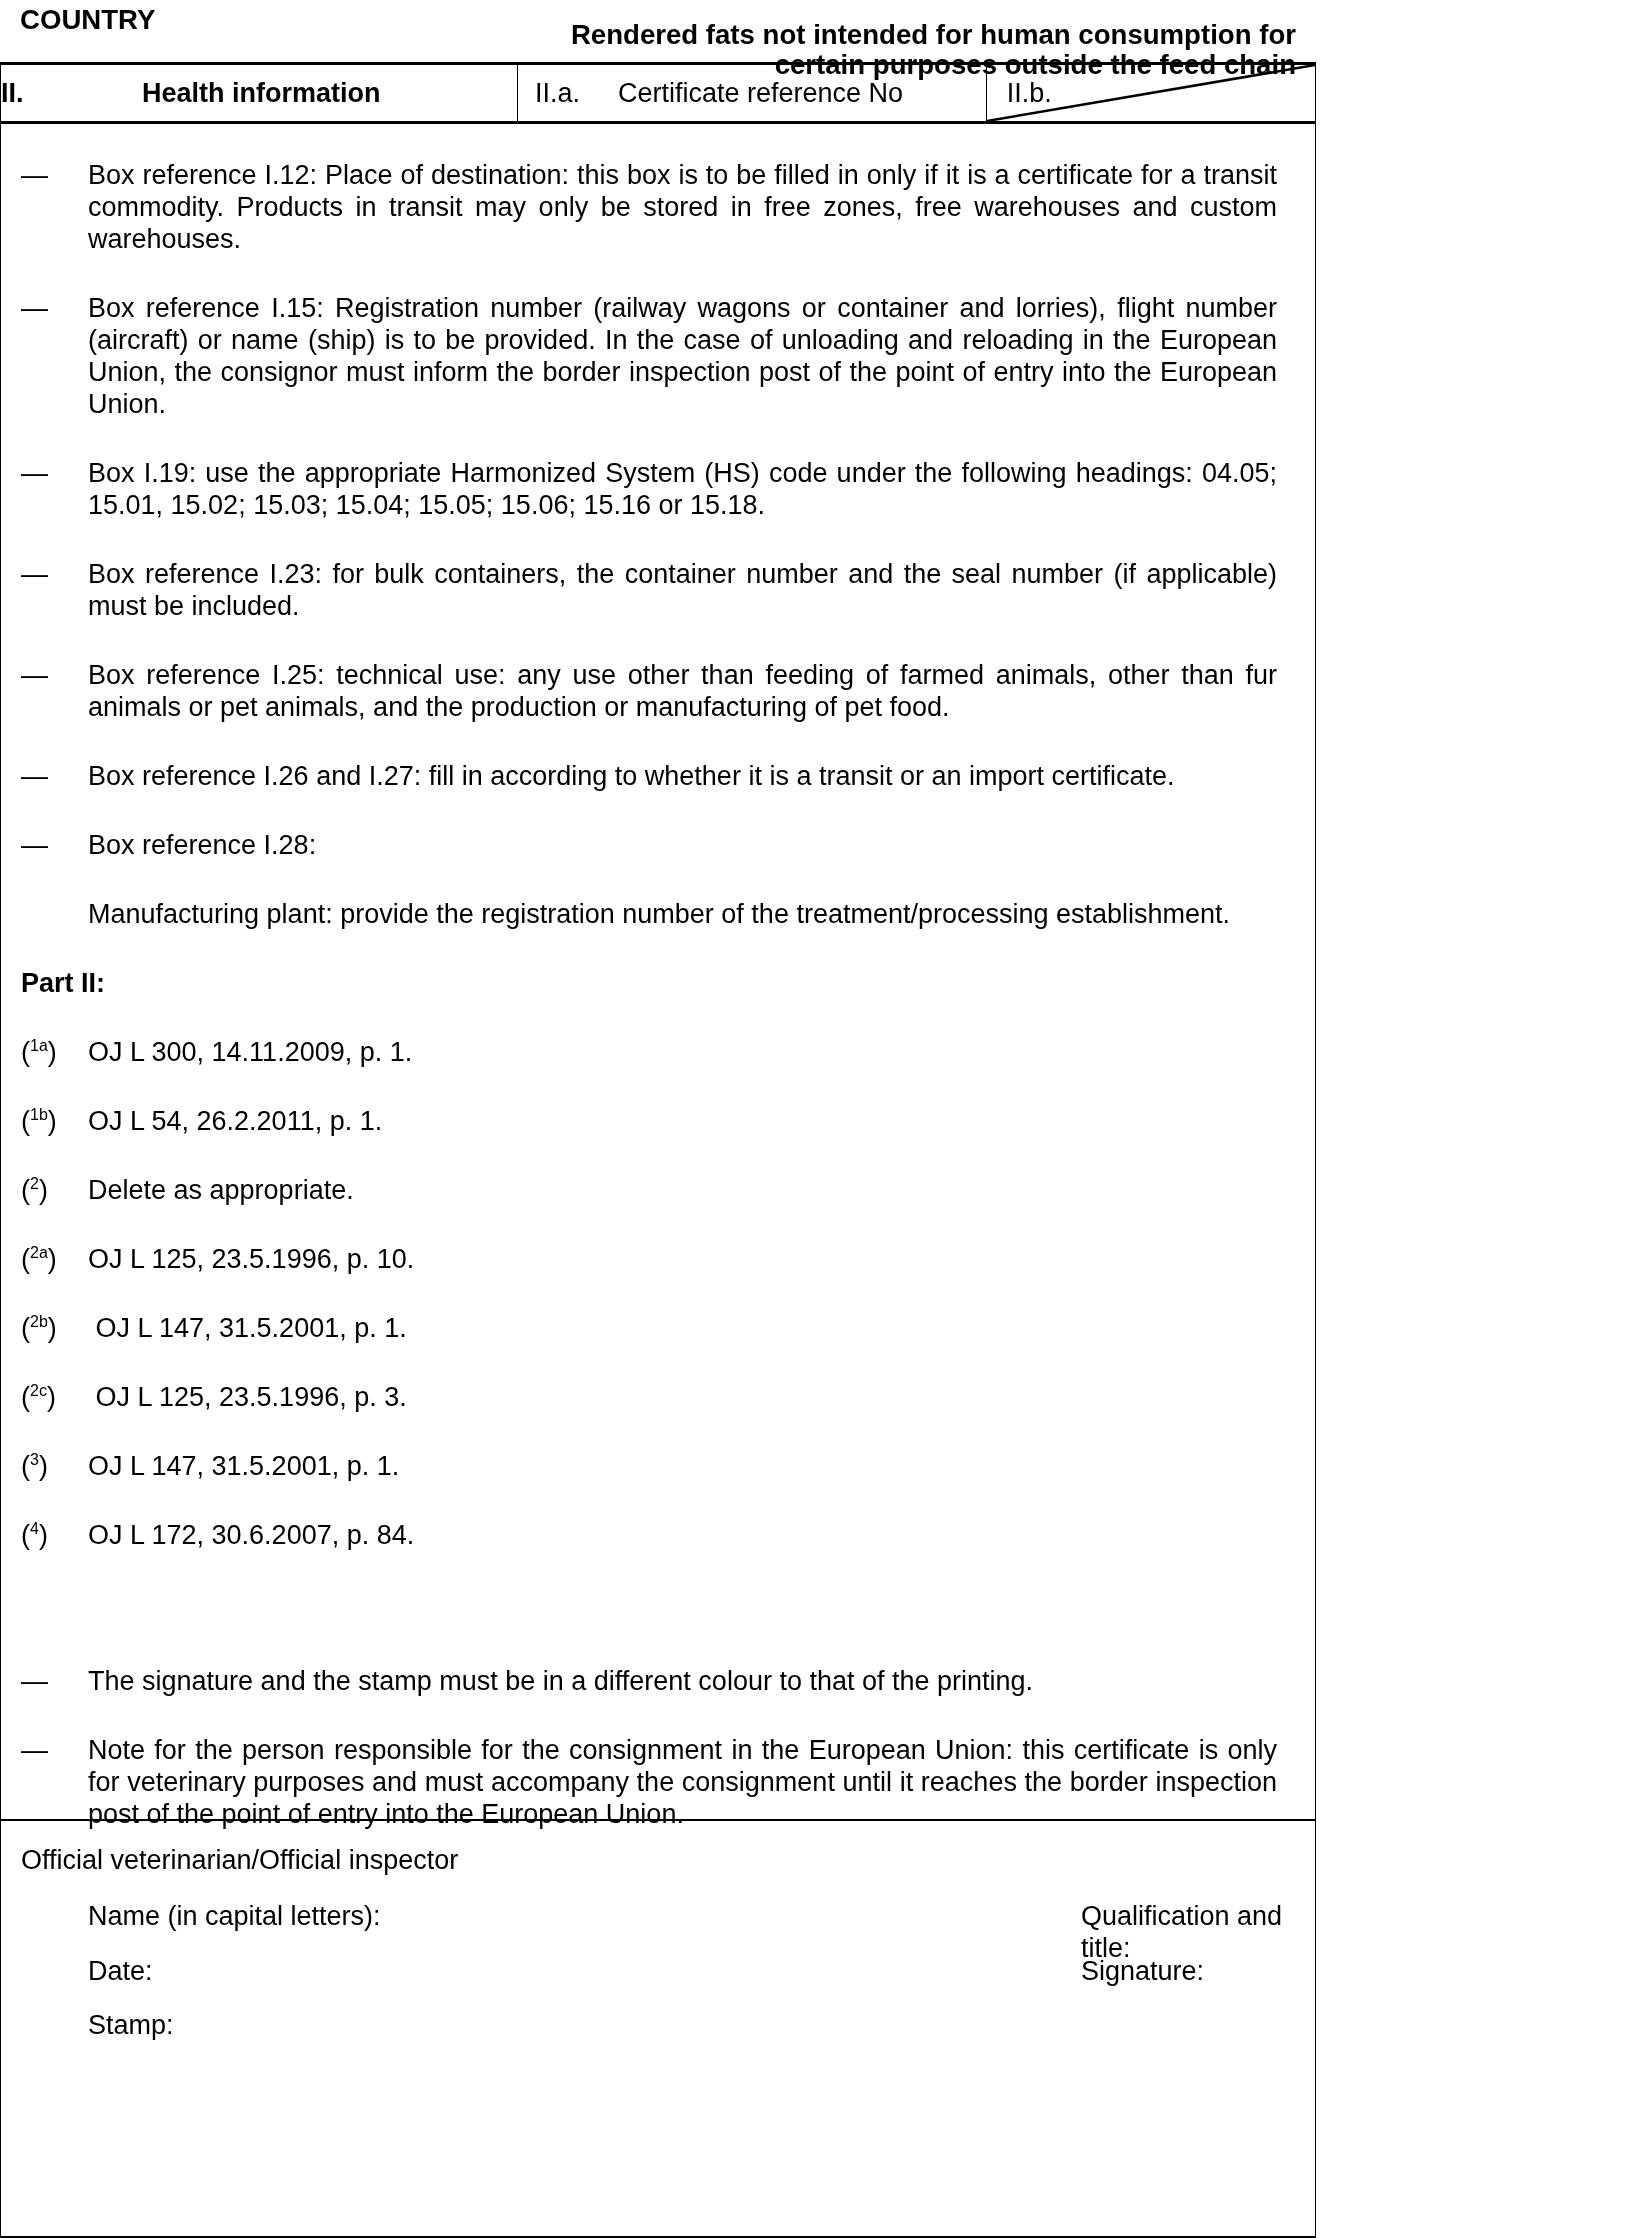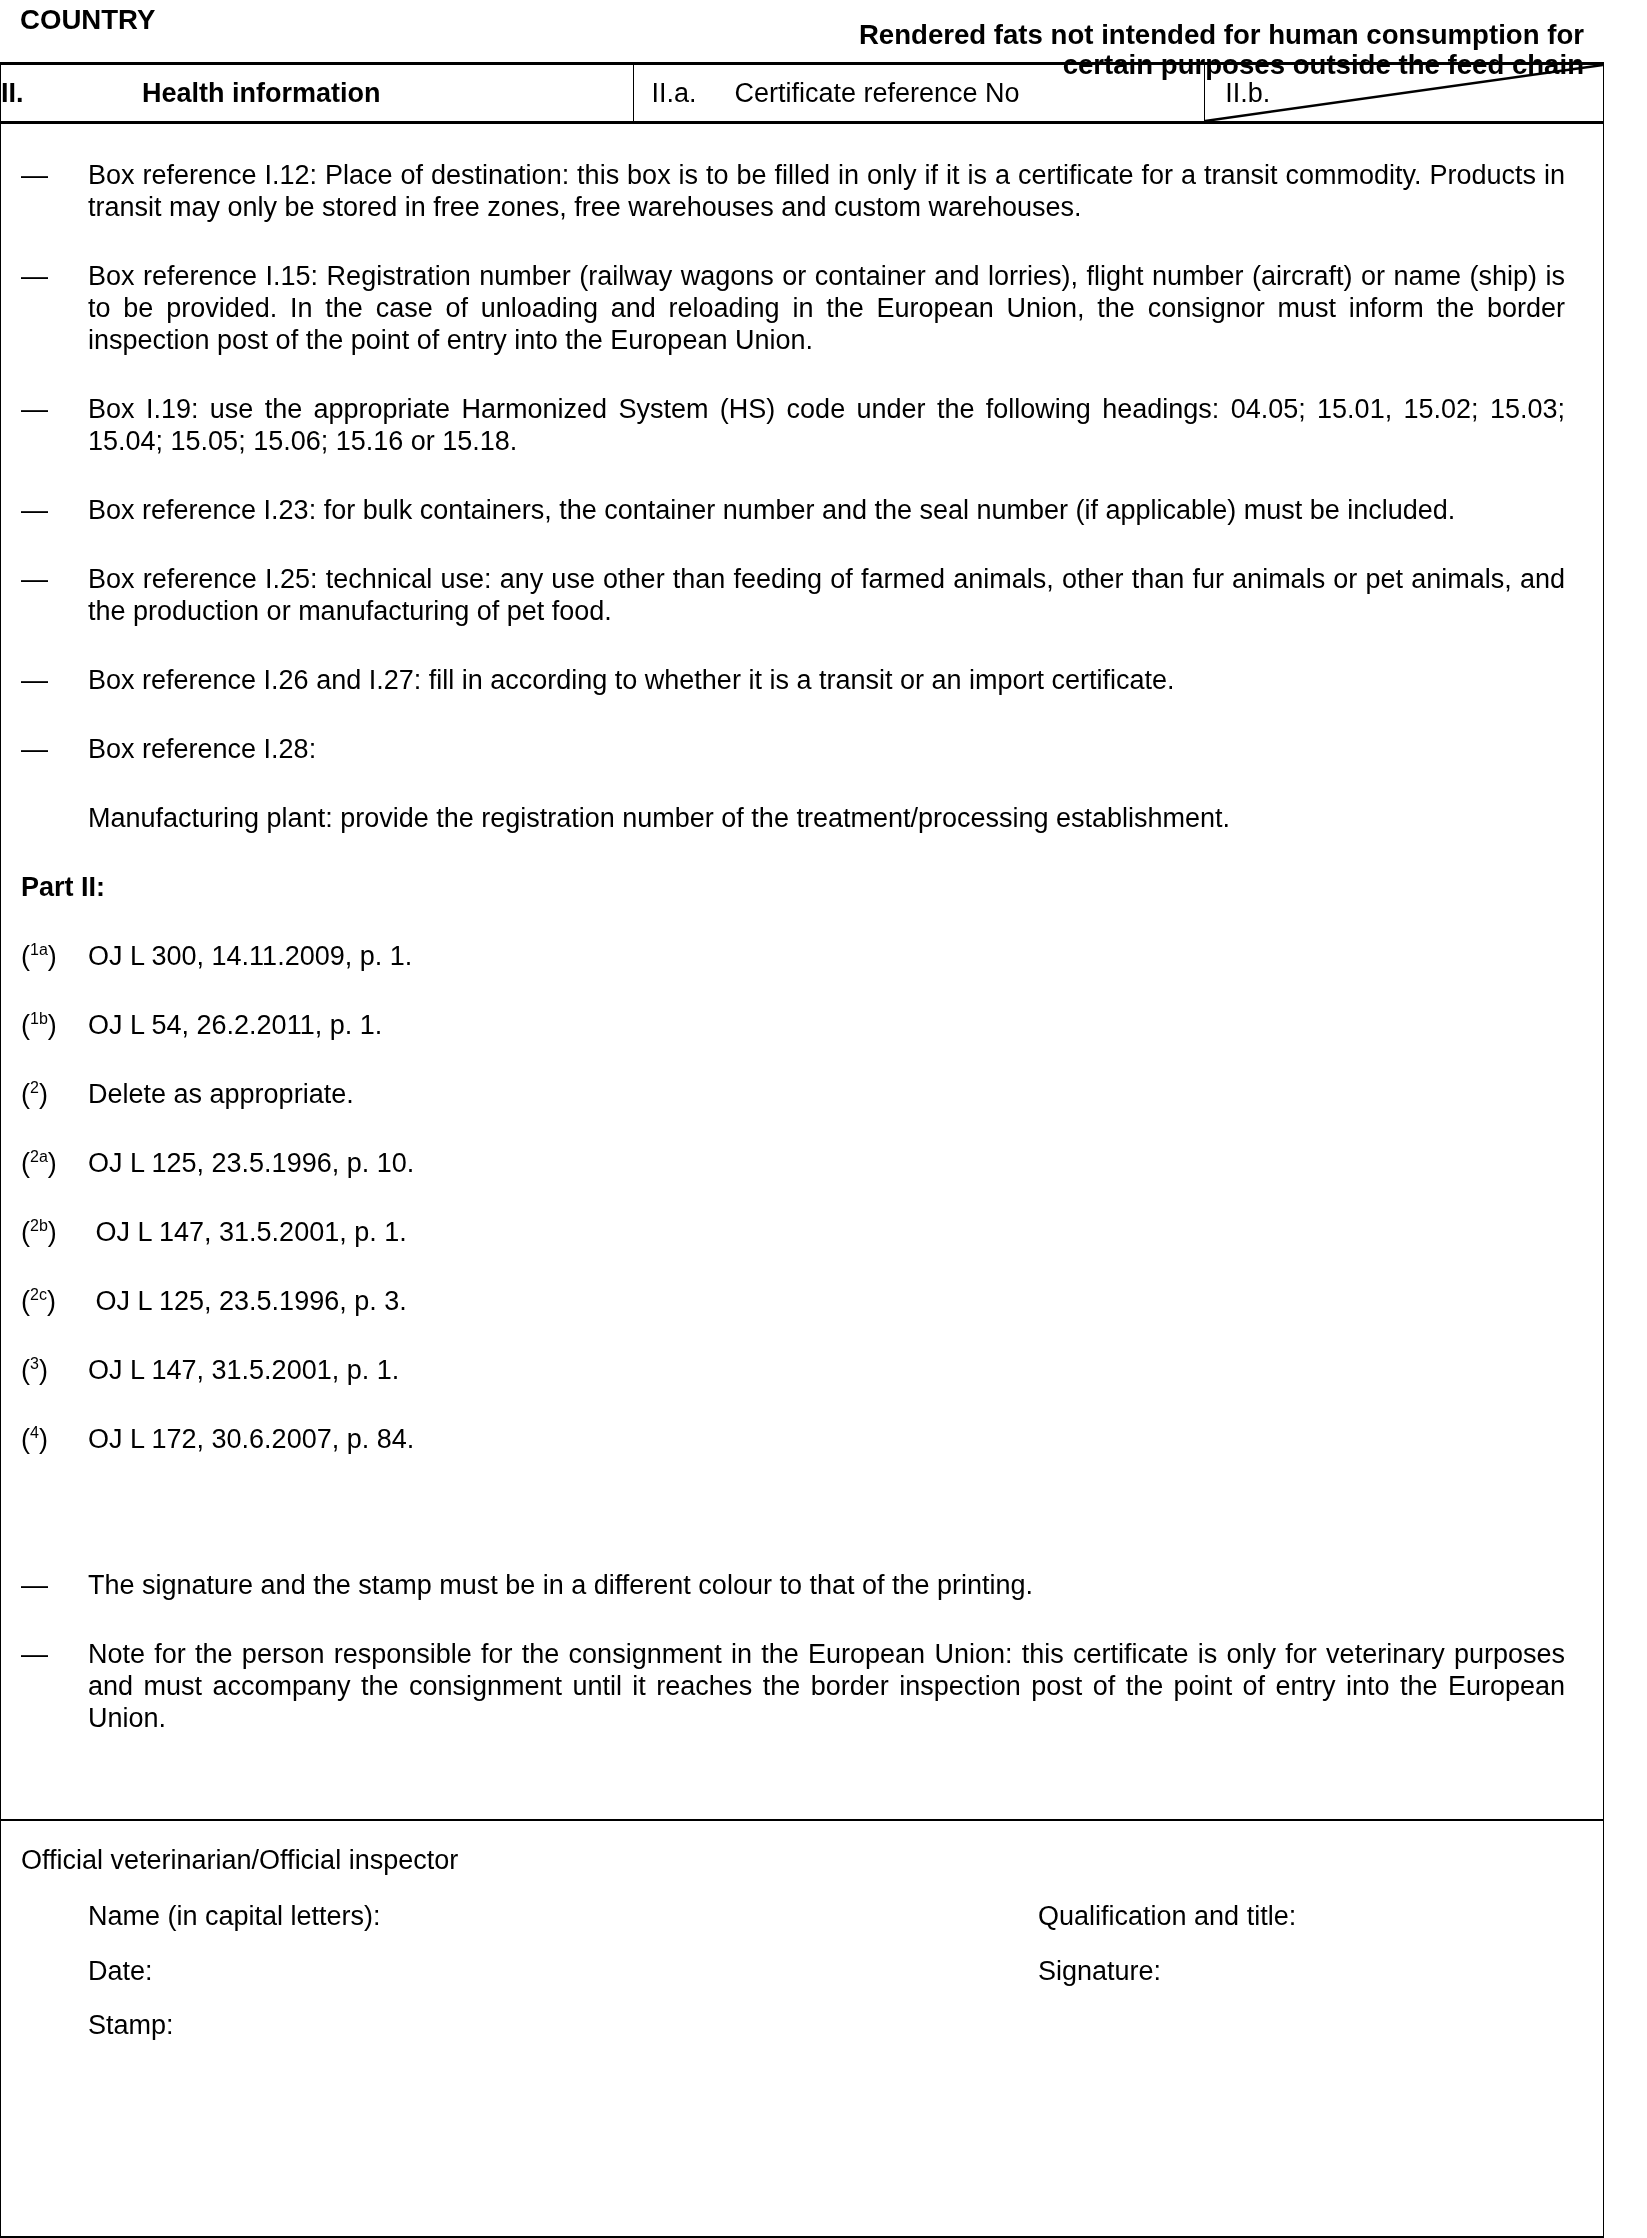--- a/index.html
+++ b/index.html
@@ -1,18 +1,18 @@
 <!DOCTYPE html>
 <html style="font-size:9.6px"><head>
 <meta charset="utf-8">
 <style>
   html, body { margin: 0; padding: 0; background: #fff; }
   .page {
     position: relative;
-    width: 1604px;
+    width: 1316px;
     height: 2239px;
     background: #ffffff;
     color: #000000;
     font-family: "Liberation Sans", "DejaVu Sans", sans-serif;
     font-size: 27px;
     line-height: 32px;
     overflow: hidden;
   }
 
   
@@ -73,21 +73,21 @@
     top: 1754px; left: 0; right: 0; bottom: 0;
     border-top: 2.4px solid #000;
     box-sizing: border-box;
   }
   .vet-heading { margin: 23px 0 0 20px; }
   .sig-row { position: relative; height: 32px; }
   .row-1 { margin-top: 24px; }
   .row-2 { margin-top: 23px; }
   .row-3 { margin-top: 21.6px; }
   .sig-left  { position: absolute; left: 87px; top: 0; }
-  .sig-right { position: absolute; left: 1037px; top: 0; }
+  .sig-right { position: absolute; left: 1080px; top: 0; }
 </style>
 </head>
 <body>
 
 <div class="page">
 
   <header class="doc-header">
     <div class="country">COUNTRY</div>
     <div class="doc-title">
       <div>Rendered fats not intended for human consumption for</div>

